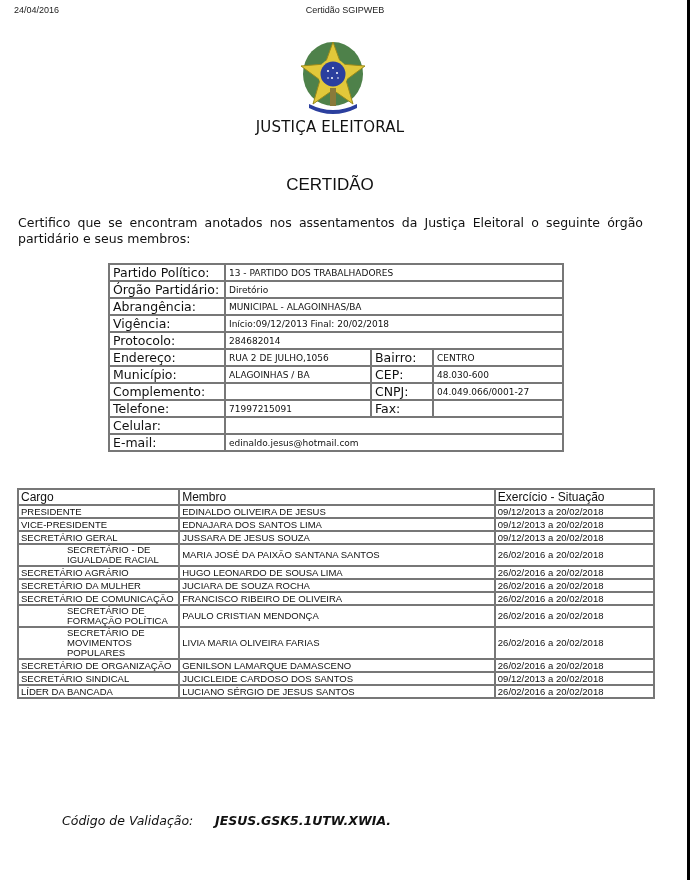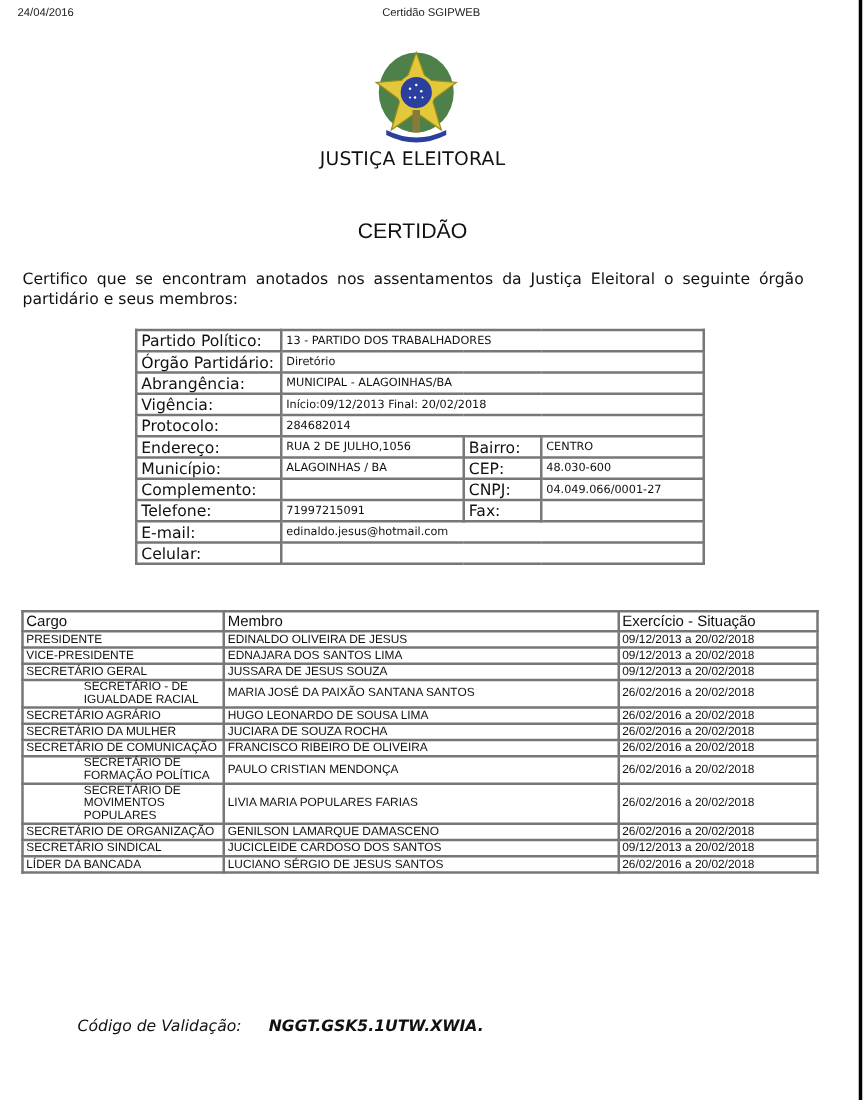--- a/index.html
+++ b/index.html
@@ -99,26 +99,26 @@
     <td class="lbl2">CNPJ:</td>
     <td class="val">04.049.066/0001-27</td>
   </tr>
   <tr>
     <td class="lbl">Telefone:</td>
     <td class="val">71997215091</td>
     <td class="lbl2">Fax:</td>
     <td class="val"></td>
   </tr>
   <tr>
+    <td class="lbl">Celular:</td>
+    <td class="val" colspan="3"></td>
+  </tr>
+  <tr>
     <td class="lbl">E-mail:</td>
     <td class="val" colspan="3">edinaldo.jesus@hotmail.com</td>
-  </tr>
-  <tr>
-    <td class="lbl">Celular:</td>
-    <td class="val" colspan="3"></td>
   </tr>
 </tbody>
   </table>
 
 <table class="members">
   <thead>
     <tr>
       <th class="c1">Cargo</th>
       <th class="c2">Membro</th>
       <th class="c3">Exercício - Situação</th>
@@ -160,21 +160,21 @@
       <td>FRANCISCO RIBEIRO DE OLIVEIRA</td>
       <td>26/02/2016 a 20/02/2018</td>
     </tr>
     <tr>
       <td class="tall">SECRETÁRIO DE FORMAÇÃO POLÍTICA</td>
       <td>PAULO CRISTIAN MENDONÇA</td>
       <td>26/02/2016 a 20/02/2018</td>
     </tr>
     <tr>
       <td class="tall">SECRETÁRIO DE MOVIMENTOS POPULARES</td>
-      <td>LIVIA MARIA POPULARES FARIAS</td>
+      <td>LIVIA MARIA OLIVEIRA FARIAS</td>
       <td>26/02/2016 a 20/02/2018</td>
     </tr>
     <tr>
       <td>SECRETÁRIO DE ORGANIZAÇÃO</td>
       <td>GENILSON LAMARQUE DAMASCENO</td>
       <td>26/02/2016 a 20/02/2018</td>
     </tr>
     <tr>
       <td>SECRETÁRIO SINDICAL</td>
       <td>JUCICLEIDE CARDOSO DOS SANTOS</td>
@@ -184,15 +184,15 @@
       <td>LÍDER DA BANCADA</td>
       <td>LUCIANO SÉRGIO DE JESUS SANTOS</td>
       <td>26/02/2016 a 20/02/2018</td>
     </tr>
   </tbody>
 </table>
 
 <div class="footer">
   <div class="row">
     <span class="k">Código de Validação:</span>
-    <span class="v">NGGT.GSK5.1UTW.XWIA.</span>
+    <span class="v">JESUS.GSK5.1UTW.XWIA.</span>
   </div>
 </div>
 
 </body></html>

